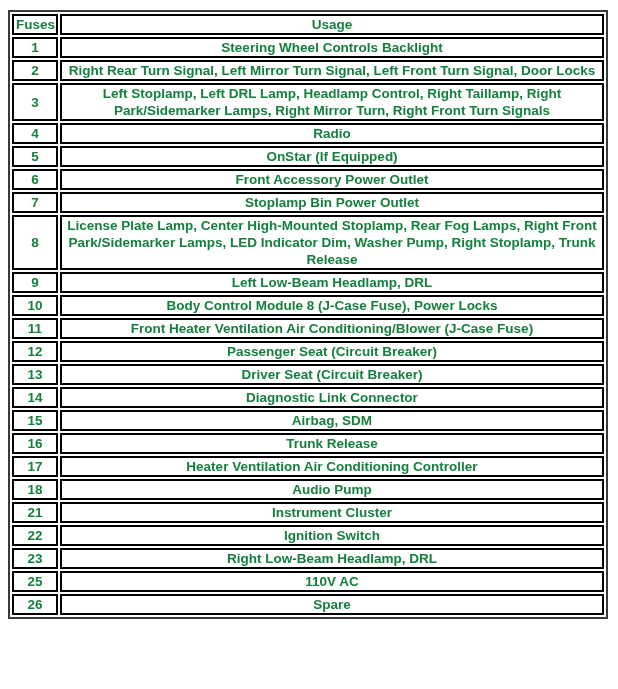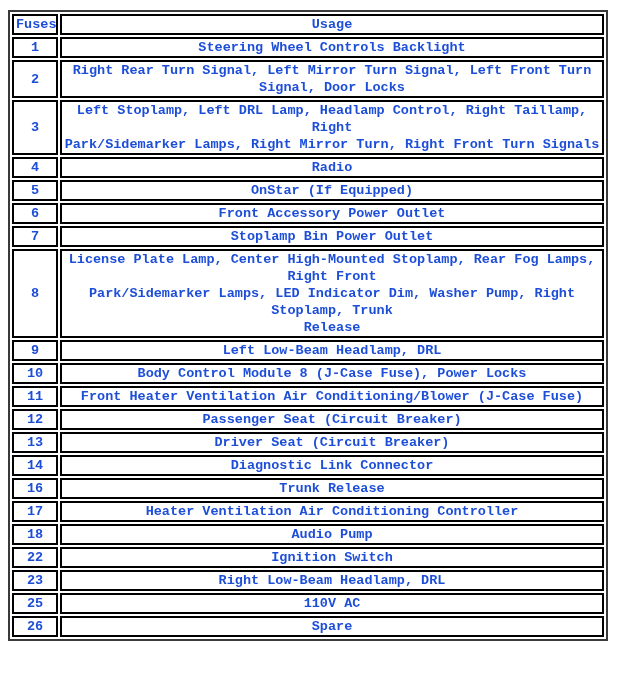--- a/index.html
+++ b/index.html
@@ -12,24 +12,24 @@
   }
   .page {
     padding: 10px 8px 0 8px;
   }
   table.fuse-table {
     border-collapse: separate;
     border-spacing: 2px;
     border: 2px solid #3a3a3a;
     width: 600px;
     table-layout: fixed;
-    font-family: Liberation Mono, monospace;
+    font-family: Liberation Sans, sans-serif;
     font-weight: bold;
     font-size: 13.5px;
-    color: #1d4ed8;
+    color: #15803d;
     background: #ffffff;
   }
   col.fuse-col  { width: 46px; }
   col.usage-col { width: auto; }
   td, th {
     border: 2px solid #000000;
     text-align: center;
     vertical-align: middle;
     padding: 0 2px;
     line-height: 17px;
@@ -106,30 +106,38 @@
       </tr>
       <tr>
         <td class="fuse">13</td>
         <td class="usage">Driver Seat (Circuit Breaker)</td>
       </tr>
       <tr>
         <td class="fuse">14</td>
         <td class="usage">Diagnostic Link Connector</td>
       </tr>
       <tr>
+        <td class="fuse">15</td>
+        <td class="usage">Airbag, SDM</td>
+      </tr>
+      <tr>
         <td class="fuse">16</td>
         <td class="usage">Trunk Release</td>
       </tr>
       <tr>
         <td class="fuse">17</td>
         <td class="usage">Heater Ventilation Air Conditioning Controller</td>
       </tr>
       <tr>
         <td class="fuse">18</td>
         <td class="usage">Audio Pump</td>
+      </tr>
+      <tr>
+        <td class="fuse">21</td>
+        <td class="usage">Instrument Cluster</td>
       </tr>
       <tr>
         <td class="fuse">22</td>
         <td class="usage">Ignition Switch</td>
       </tr>
       <tr>
         <td class="fuse">23</td>
         <td class="usage">Right Low-Beam Headlamp, DRL</td>
       </tr>
       <tr>

